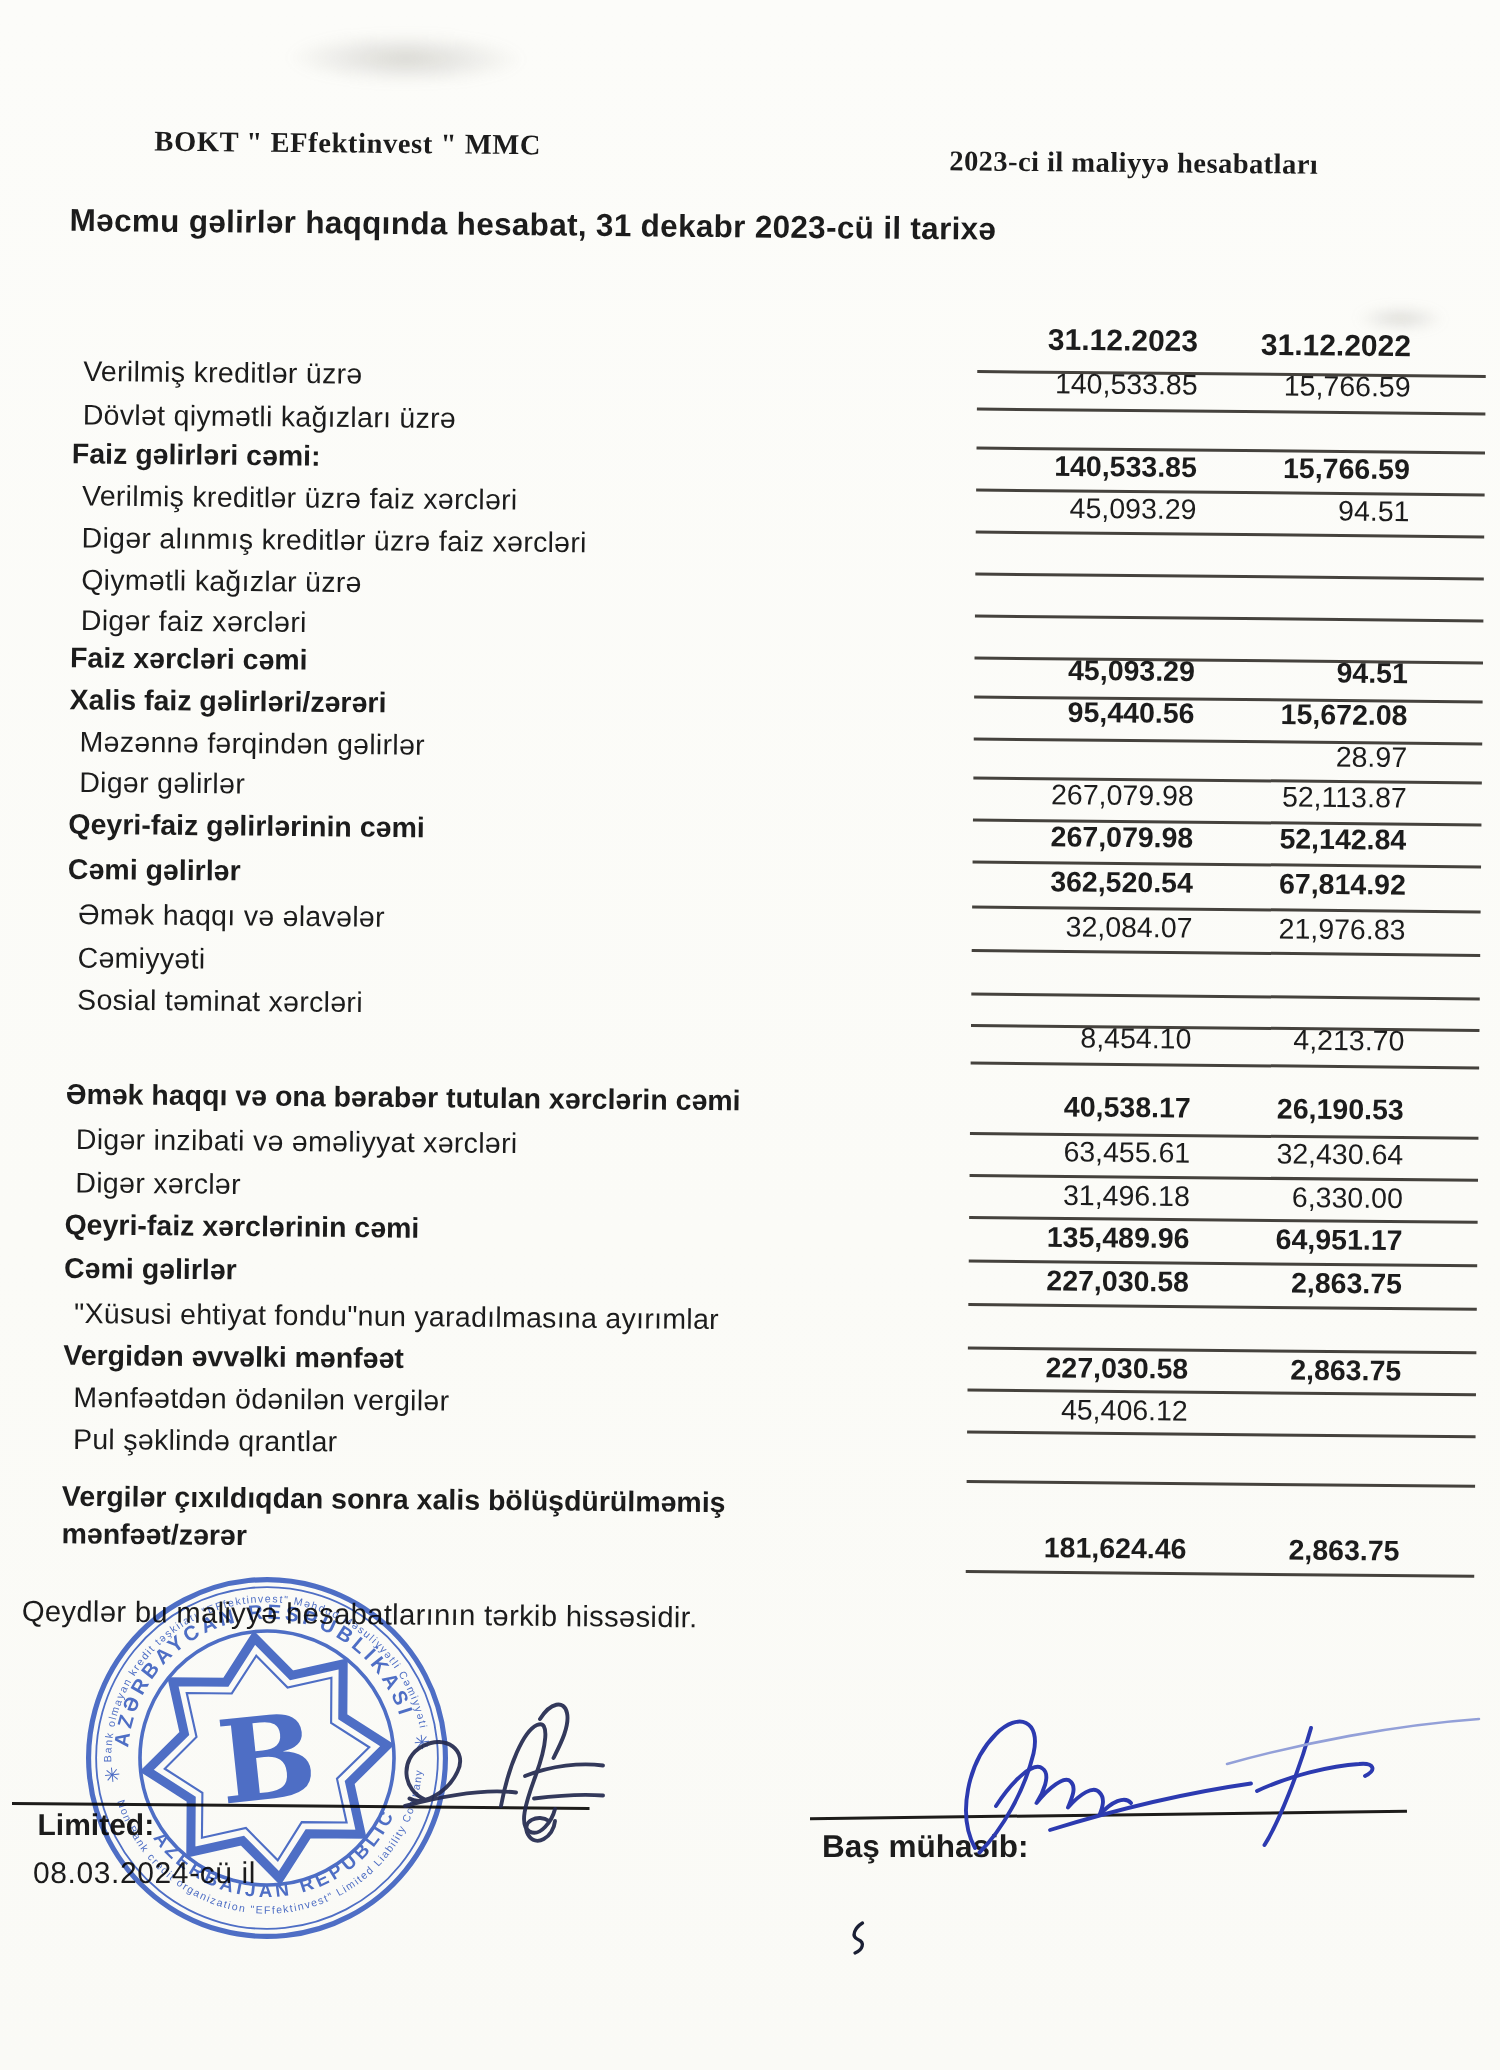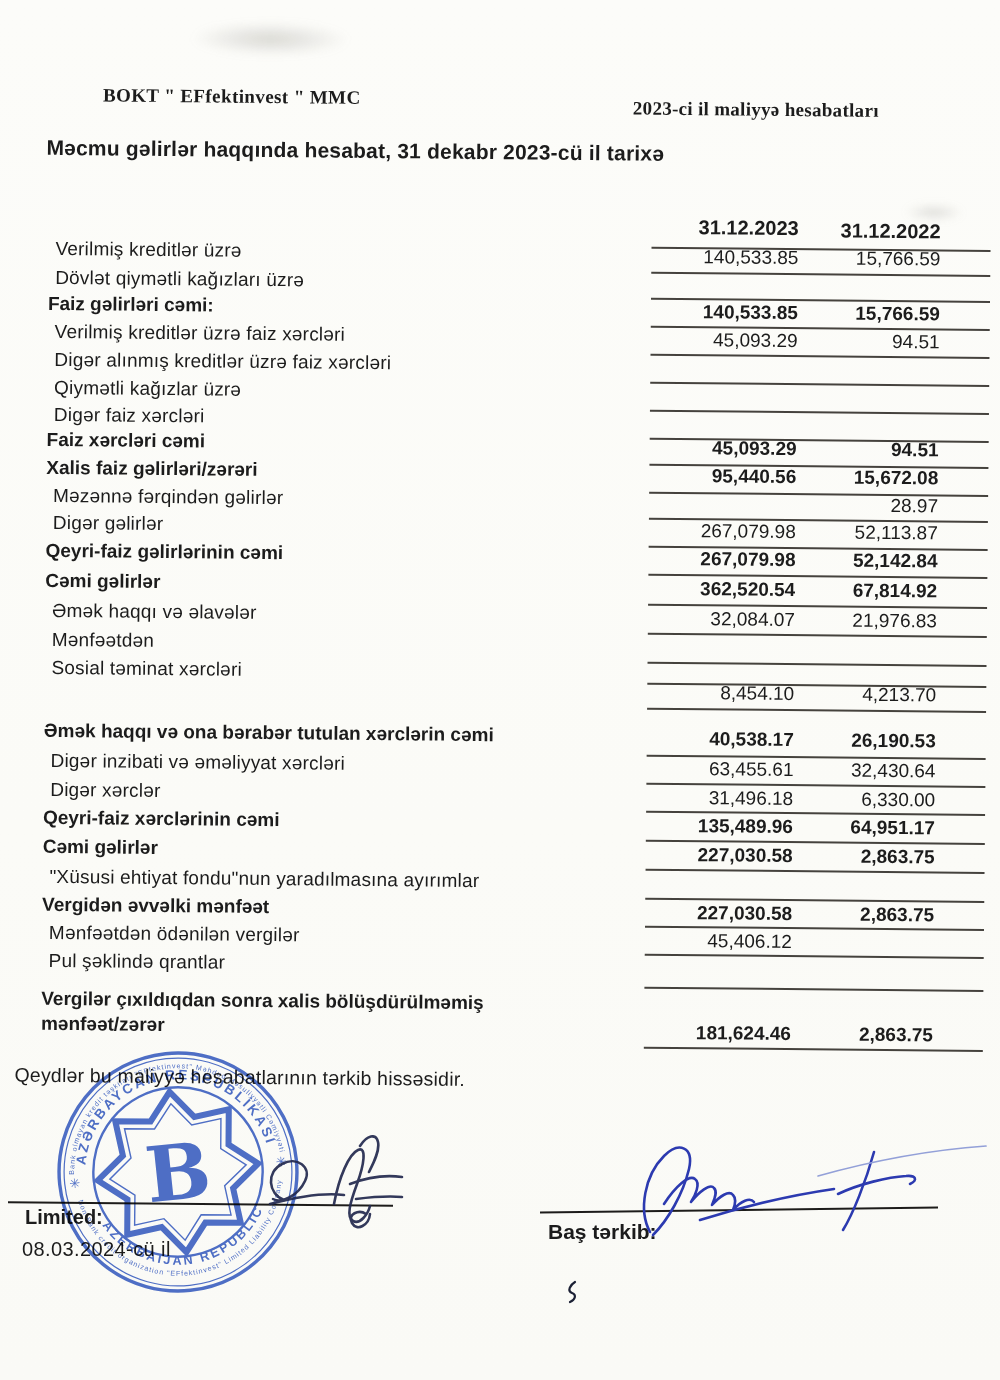--- a/index.html
+++ b/index.html
@@ -98,21 +98,21 @@
         <div class="val v2 bold" style="top: 542px;">52,142.84</div>
         <div class="rule" style="top: 568px;"></div>
         <div class="rlabel bold" style="top: 570px;">Cəmi gəlirlər</div>
         <div class="val v1 bold" style="top: 572px;">362,520.54</div>
         <div class="val v2 bold" style="top: 572px;">67,814.92</div>
         <div class="rule" style="top: 598px;"></div>
         <div class="rlabel" style="top: 600px;">Əmək haqqı və əlavələr</div>
         <div class="val v1" style="top: 602px;">32,084.07</div>
         <div class="val v2" style="top: 602px;">21,976.83</div>
         <div class="rule" style="top: 627px;"></div>
-        <div class="rlabel" style="top: 629px;">Mənfəətdən</div>
+        <div class="rlabel" style="top: 629px;">Cəmiyyəti</div>
         <div class="rule" style="top: 656px;"></div>
         <div class="rlabel" style="top: 657px;">Sosial təminat xərcləri</div>
         <div class="rule" style="top: 677px;"></div>
         <div class="val v1" style="top: 676px;">8,454.10</div>
         <div class="val v2" style="top: 676px;">4,213.70</div>
         <div class="rule" style="top: 702px;"></div>
         <div class="rlabel bold" style="top: 720px;">Əmək haqqı və ona bərabər tutulan xərclərin cəmi</div>
         <div class="val v1 bold" style="top: 722px;">40,538.17</div>
         <div class="val v2 bold" style="top: 722px;">26,190.53</div>
         <div class="rule" style="top: 749px;"></div>
@@ -149,21 +149,21 @@
         <div class="rule" style="top: 1041px;"></div>
       </div>
 
     <div class="note">Qeydlər bu maliyyə hesabatlarının tərkib hissəsidir.</div>
   </div>
 
   <div class="sigline sl1"></div>
   <div class="director">Limited:</div>
   <div class="rep-date">08.03.2024-cü il</div>
   <div class="sigline sl2"></div>
-  <div class="accountant">Baş tərkib:</div>
+  <div class="accountant">Baş mühasib:</div>
 
   <div class="stamp-wrap">
     <svg width="252" height="252" viewBox="0 0 250 250">
       <defs>
         <path id="arcOuterTop" d="M 22,125 A 103 103 0 1 1 228,125" fill="none"></path>
         <path id="arcOuterBot" d="M 22,125 A 103 103 0 0 0 228,125" fill="none"></path>
         <path id="arcMainTop" d="M 33,125 A 92 92 0 1 1 217,125" fill="none"></path>
         <path id="arcMainBot" d="M 33,125 A 92 92 0 0 0 217,125" fill="none"></path>
       </defs>
       <g stroke="#2d54c2" fill="none">

